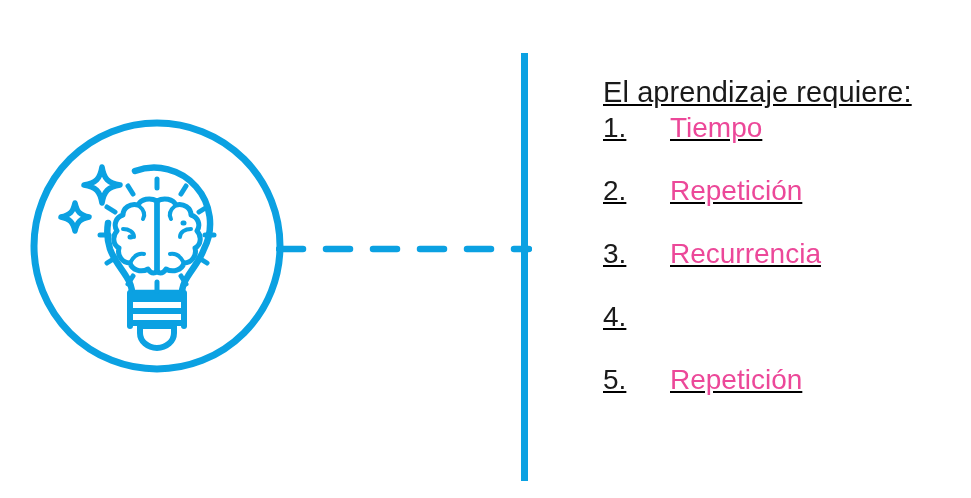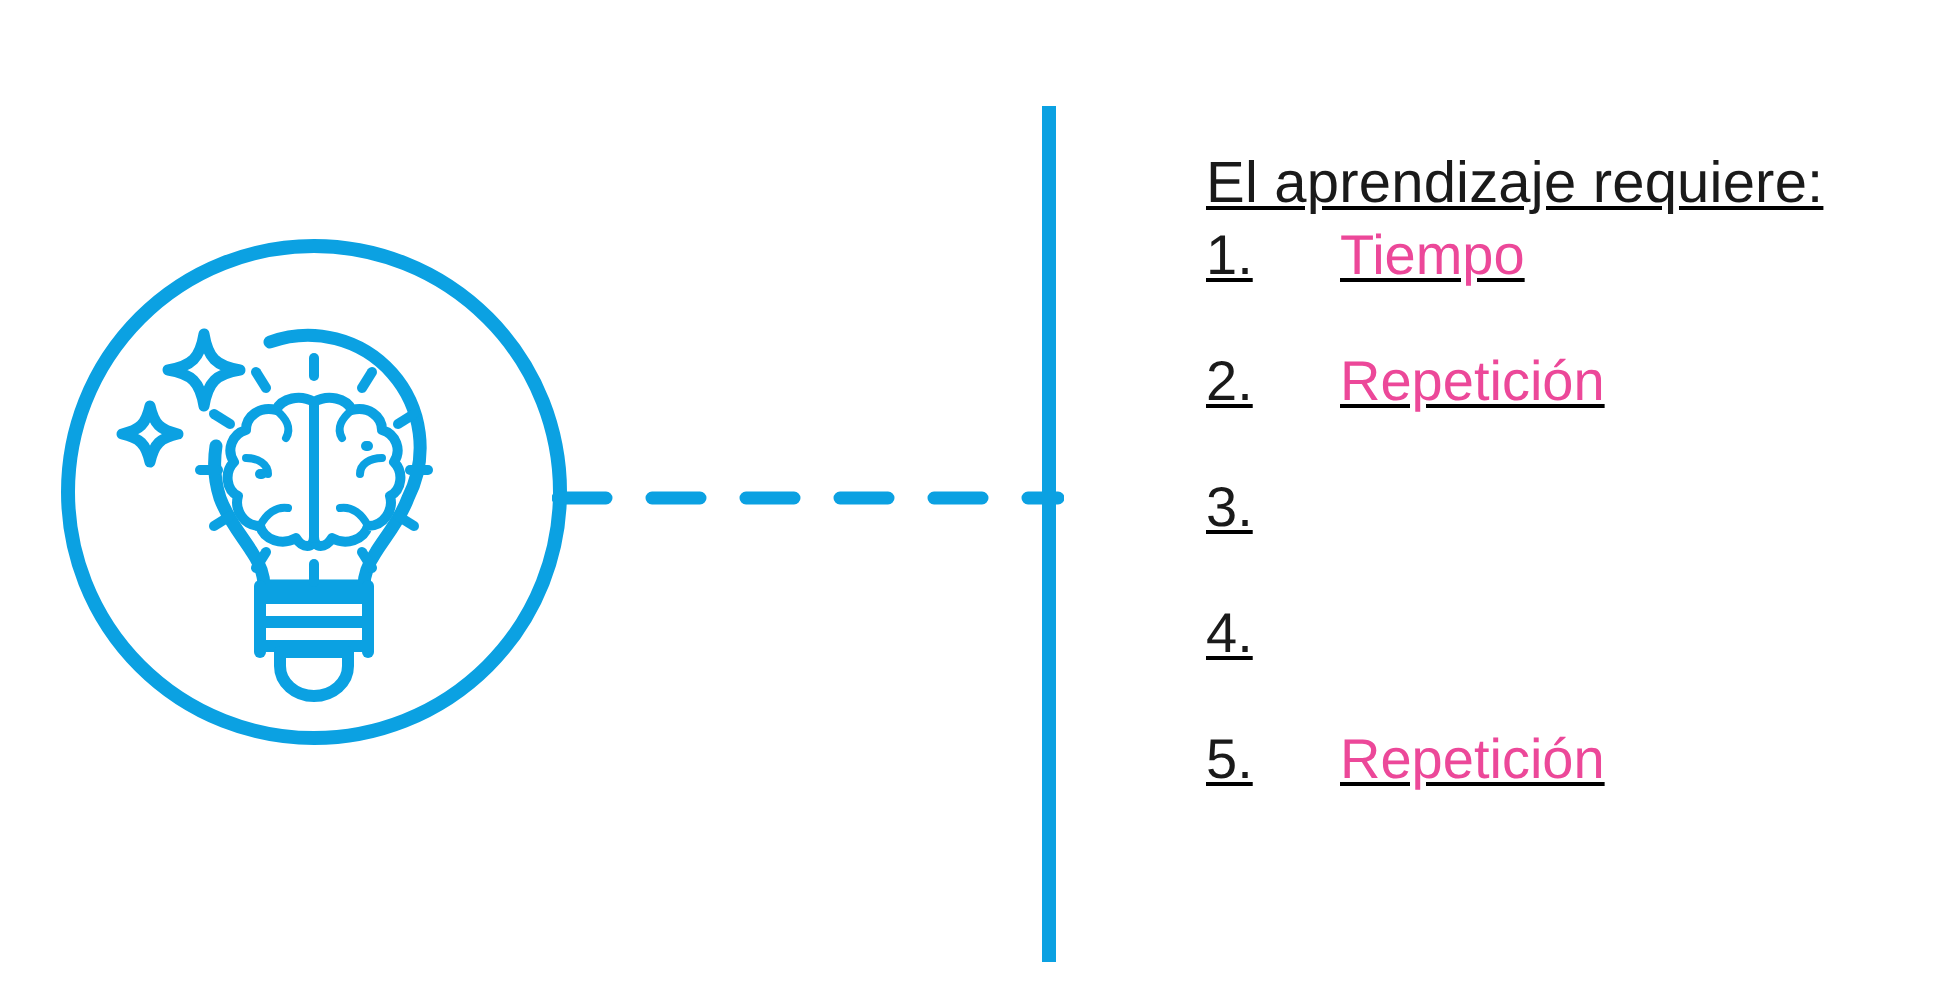--- a/index.html
+++ b/index.html
@@ -189,20 +189,21 @@
       <li>
         <span class="num">1.</span>
         <span class="label">Tiempo</span>
       </li>
       <li>
         <span class="num">2.</span>
         <span class="label">Repetición</span>
       </li>
       <li>
         <span class="num">3.</span>
+        <span class="label">Recurrencia</span>
       </li>
       <li>
         <span class="num">4.</span>
       </li>
       <li>
         <span class="num">5.</span>
         <span class="label">Repetición</span>
       </li>
     </ol>
 

